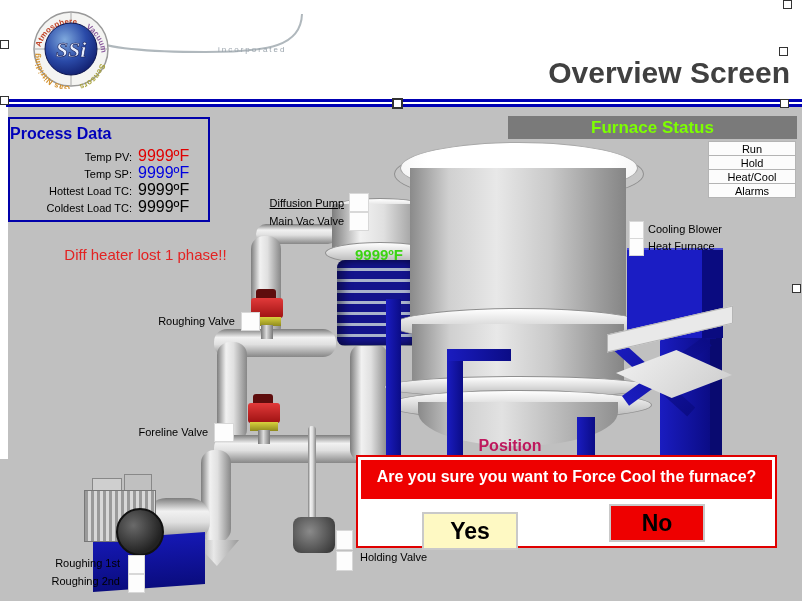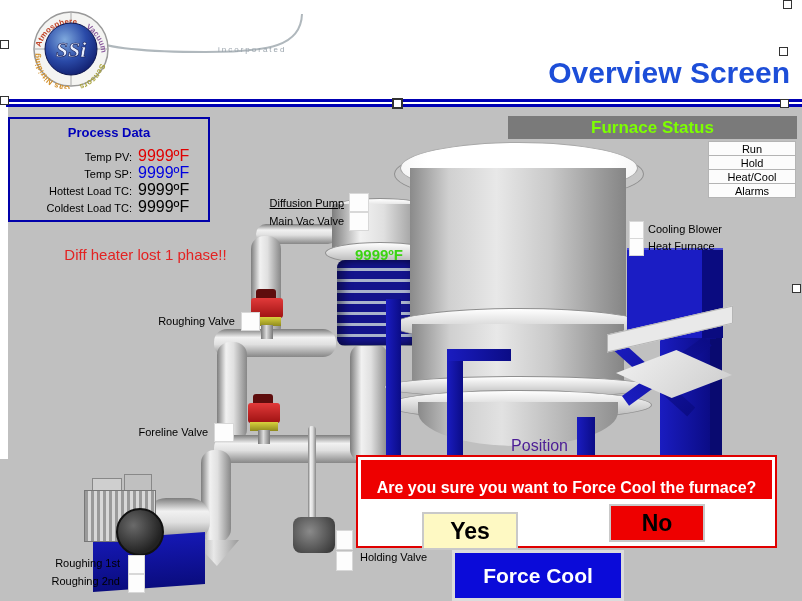--- a/index.html
+++ b/index.html
@@ -23,21 +23,21 @@
   .vp{left:9px;top:28px;width:28px;height:9px;background:linear-gradient(180deg,#d8d23e,#8f8a1e);}
   .vs{left:17px;top:36px;width:12px;height:14px;background:linear-gradient(90deg,#777,#ddd 45%,#777);}
   
   .fsbtn{position:relative;width:88px;height:15px;background:#fcfcfc;border:1px solid #b4b4b4;margin-top:-1px;
          display:flex;align-items:center;justify-content:center;font-size:11px;color:#000;cursor:pointer;box-sizing:border-box;}
   
   .hndl{position:absolute;width:9px;height:9px;background:#fff;border:1px solid #333;z-index:30;box-sizing:border-box;}
   
   #dialog{position:absolute;left:356px;top:455px;width:421px;height:93px;background:#fff;border:2px solid #e00000;z-index:20;box-sizing:border-box;}
   #dialog .banner{position:absolute;left:3px;top:3px;right:3px;height:39px;background:#ee0000;color:#fff;
-                  font-weight:bold;font-size:16px;display:flex;align-items:flex-start;justify-content:center;padding-top:19px;box-sizing:border-box;}
+                  font-weight:bold;font-size:16px;display:flex;align-items:flex-start;justify-content:center;padding-top:8px;box-sizing:border-box;}
   .dlgbtn{position:absolute;top:47px;width:96px;height:38px;border:2px solid #c9c9c9;display:flex;align-items:center;justify-content:center;
           font-weight:bold;font-size:23px;color:#000;cursor:pointer;box-sizing:border-box;}
   
   #forcecool{position:absolute;left:452px;top:550px;width:172px;height:51px;background:#dcdcdc;padding:3px;z-index:25;box-sizing:border-box;cursor:pointer;}
   #forcecool .inner{width:100%;height:100%;background:#0b0bd9;color:#fff;font-weight:bold;font-size:21px;display:flex;align-items:center;justify-content:center;}
   #returnbtn{position:absolute;left:630px;top:551px;width:165px;height:47px;background:#f3f3f1;border:1px solid #9a9a9a;z-index:25;
              display:flex;align-items:center;justify-content:center;font-weight:bold;font-size:21px;color:#0101c4;cursor:pointer;box-sizing:border-box;}
 </style>
 </head>
 <body>
@@ -68,37 +68,37 @@
     </text>
     <circle cx="39" cy="40" r="26" fill="url(#sphere)" stroke="#0d1550" stroke-width="1"></circle>
     <text x="39" y="48" text-anchor="middle" font-size="22" font-style="italic" font-weight="bold" fill="#eaf0ff" stroke="#0d1550" stroke-width="0.6" font-family="Liberation Serif,serif">SSi</text>
   </svg>
 
   <div class="abs" style="left:218px;top:45px;font-size:8px;color:#9aa4ac;letter-spacing:2px;z-index:2;">incorporated</div>
   <svg class="abs" style="left:85px;top:8px;z-index:1;" width="225" height="52" viewBox="0 0 225 52">
     <path d="M 217 6 C 216 38 185 44 120 44 C 60 44 22 40 6 32" fill="none" stroke="#b0b8bd" stroke-width="2"></path>
   </svg>
 
-  <div class="abs" style="right:12px;top:56px;font-size:30px;font-weight:bold;color:#1d4ed8;z-index:2;">Overview Screen</div>
+  <div class="abs" style="right:12px;top:56px;font-size:30px;font-weight:bold;color:#404040;z-index:2;">Overview Screen</div>
 
   <div class="abs" style="left:6px;top:99px;width:796px;height:8px;background:#fff;border-top:3px solid #0000b4;border-bottom:3px solid #0000b4;box-sizing:border-box;z-index:2;"></div>
 
   <div class="abs" style="left:0;top:107px;width:802px;height:494px;background:#c0c0c0;"></div>
   <div class="abs" style="left:0;top:107px;width:8px;height:352px;background:#fff;"></div>
 
   <div class="hndl" style="left:392px;top:98px;width:11px;height:11px;border-width:2px;"></div>
   <div class="hndl" style="left:0;top:40px;"></div>
   <div class="hndl" style="left:0;top:96px;"></div>
   <div class="hndl" style="left:779px;top:47px;"></div>
   <div class="hndl" style="left:780px;top:99px;"></div>
   <div class="hndl" style="left:783px;top:0;"></div>
   <div class="hndl" style="left:792px;top:284px;"></div>
 
   <div class="abs" style="left:8px;top:117px;width:202px;height:105px;border:2px solid #0000aa;z-index:6;box-sizing:border-box;">
-    <div style="position:absolute;left:0;top:6px;width:100%;text-align:center;font-size:13px;font-weight:bold;color:#0101bb;">Process Data</div>
+    <div style="position:absolute;left:0;top:6px;width:100%;text-align:left;font-size:16px;font-weight:bold;color:#0101bb;">Process Data</div>
     <div style="position:absolute;left:0;top:28px;width:100%;">
       <div style="position:relative;height:17px;">
         <span class="lbl r" style="left:0;top:3px;width:122px;">Temp PV:</span>
         <span style="position:absolute;left:128px;top:0;font-size:16px;color:#e00000;">9999ºF</span>
       </div>
       <div style="position:relative;height:17px;">
         <span class="lbl r" style="left:0;top:3px;width:122px;">Temp SP:</span>
         <span style="position:absolute;left:128px;top:0;font-size:16px;color:#0000e0;">9999ºF</span>
       </div>
       <div style="position:relative;height:17px;">
@@ -217,25 +217,22 @@
 
   <div class="ind" style="left:336px;top:530px;height:18px;"></div>
   <div class="ind" style="left:336px;top:551px;height:18px;"></div>
   <div class="lbl" style="left:360px;top:550px;">Holding Valve</div>
 
   <div class="lbl r" style="left:50px;top:556px;width:70px;">Roughing 1st</div>
   <div class="ind" style="left:128px;top:555px;height:17px;"></div>
   <div class="lbl r" style="left:46px;top:574px;width:74px;">Roughing 2nd</div>
   <div class="ind" style="left:128px;top:574px;height:17px;"></div>
 
-  <div class="abs" style="left:452px;top:437px;width:116px;text-align:right;font-size:16px;font-weight:normal;color:#4c1d95;z-index:6;">Position</div>
+  <div class="abs" style="left:452px;top:437px;width:116px;text-align:center;font-size:16px;font-weight:bold;color:#be185d;z-index:6;">Position</div>
 
   <div id="dialog">
     <div class="banner">Are you sure you want to Force Cool the furnace?</div>
     <div class="dlgbtn" style="left:64px;background:#fef9c3;margin-top:8px;">Yes</div>
     <div class="dlgbtn" style="left:251px;background:#ee0000;">No</div>
   </div>
 
-  <div id="forcecool">
-    <div class="inner">Force Cool</div>
-  </div>
 
 </div>
 
 </body></html>

